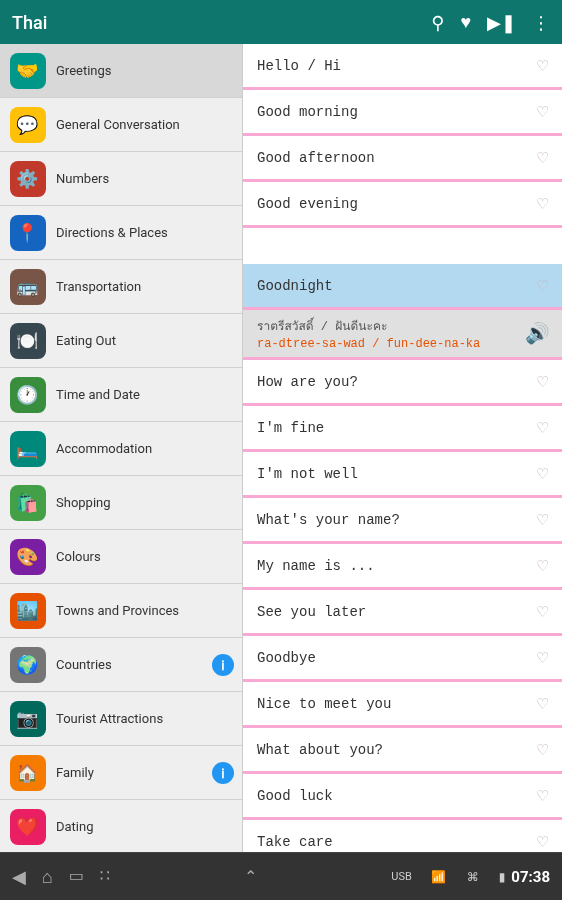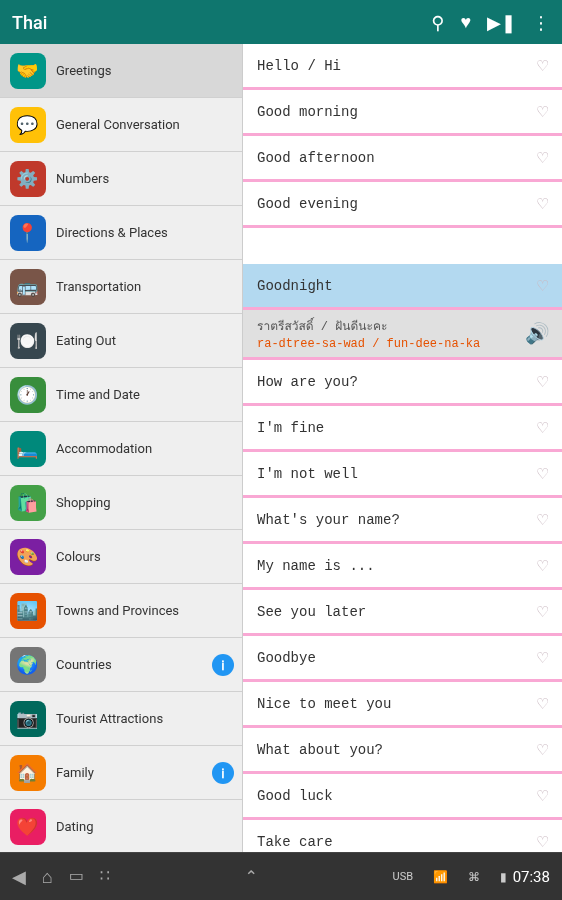--- a/index.html
+++ b/index.html
@@ -173,21 +173,21 @@
       font-size: 20px;
     }
     .status-right {
       display: flex;
       align-items: center;
       gap: 6px;
     }
     .status-time {
       color: white;
       font-size: 15px;
-      font-weight: 400;
+      font-weight: 700;
     }
     .status-icons {
       display: flex;
       gap: 20px;
       align-items: center;
       color: #ccc;
       font-size: 12px;
     }
   </style>
 </head>

